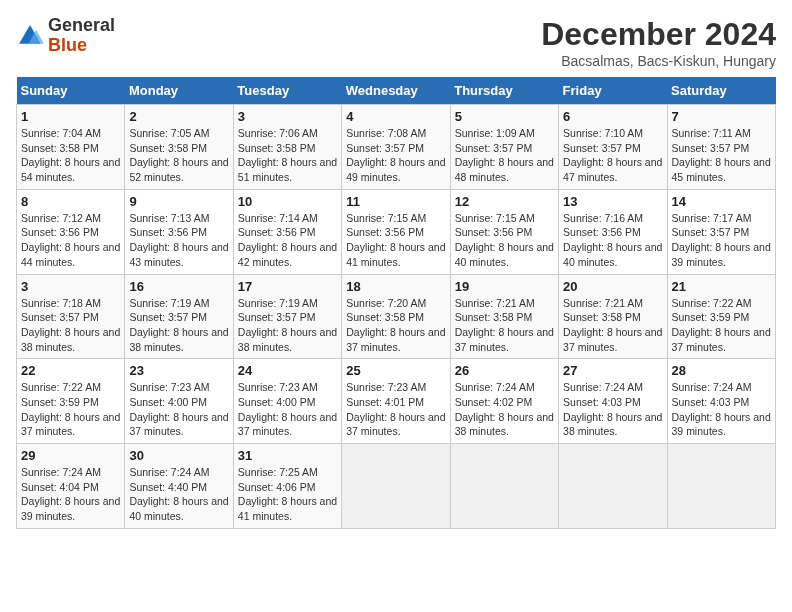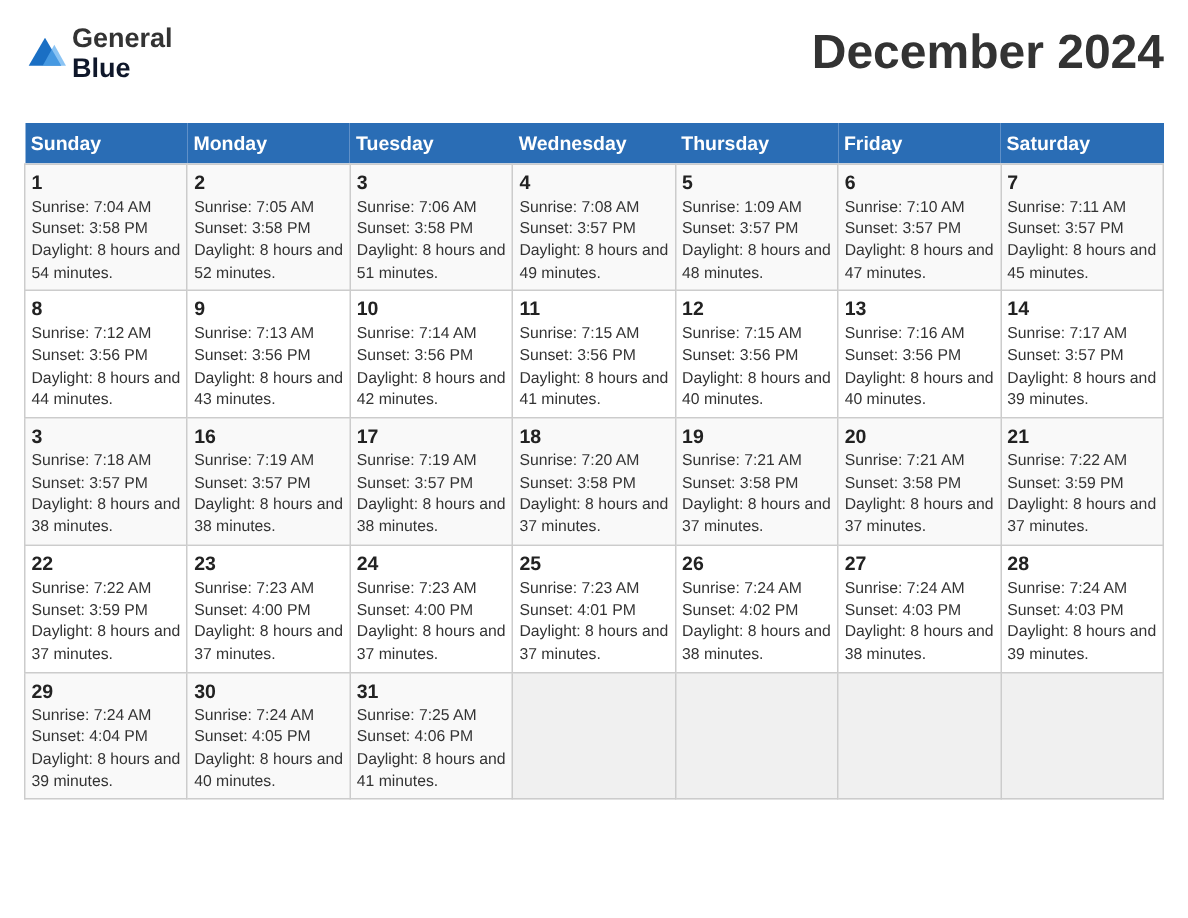--- a/index.html
+++ b/index.html
@@ -7,35 +7,35 @@
       font-family: Arial, sans-serif;
       background: #fff;
       width: 792px;
       min-height: 612px;
       padding: 16px;
     }
     .header {
       display: flex;
       justify-content: space-between;
       align-items: flex-start;
-      margin-bottom: 26px;
+      margin-bottom: 8px;
     }
     .logo {
       display: flex;
       align-items: center;
       gap: 4px;
     }
     .logo-text {
       font-size: 18px;
       font-weight: bold;
       color: #333;
       line-height: 1.1;
     }
     .logo-text span {
-      color: #0f172a;
+      color: #c2410c;
     }
     .logo-icon {
       width: 28px;
       height: 28px;
     }
     .title-block {
       text-align: right;
     }
     .month-title {
       font-size: 32px;
@@ -98,20 +98,21 @@
     <svg class="logo-icon" viewBox="0 0 36 36">
       <polygon points="18,4 32,28 4,28" fill="#1a6fc4"></polygon>
       <polygon points="26,10 36,28 16,28" fill="#5aabf0" opacity="0.7"></polygon>
     </svg>
     <div class="logo-text">
       General<br><span>Blue</span>
     </div>
   </div>
   <div class="title-block">
     <div class="month-title">December 2024</div>
+    <div class="subtitle">Bacsalmas, Bacs-Kiskun, Hungary</div>
   </div>
 </div>
 
 <table>
   <thead>
     <tr>
       <th>Sunday</th>
       <th>Monday</th>
       <th>Tuesday</th>
       <th>Wednesday</th>
@@ -359,21 +360,21 @@
         <div class="day-info">
           <span>Sunrise: 7:24 AM</span><br>
           <span>Sunset: 4:04 PM</span><br>
           <span>Daylight: 8 hours and 39 minutes.</span>
         </div>
         </td>
         <td>
           <span class="day-num">30</span>
         <div class="day-info">
           <span>Sunrise: 7:24 AM</span><br>
-          <span>Sunset: 4:05 PM</span><br>
+          <span>Sunset: 4:40 PM</span><br>
           <span>Daylight: 8 hours and 40 minutes.</span>
         </div>
         </td>
         <td>
           <span class="day-num">31</span>
         <div class="day-info">
           <span>Sunrise: 7:25 AM</span><br>
           <span>Sunset: 4:06 PM</span><br>
           <span>Daylight: 8 hours and 41 minutes.</span>
         </div>

